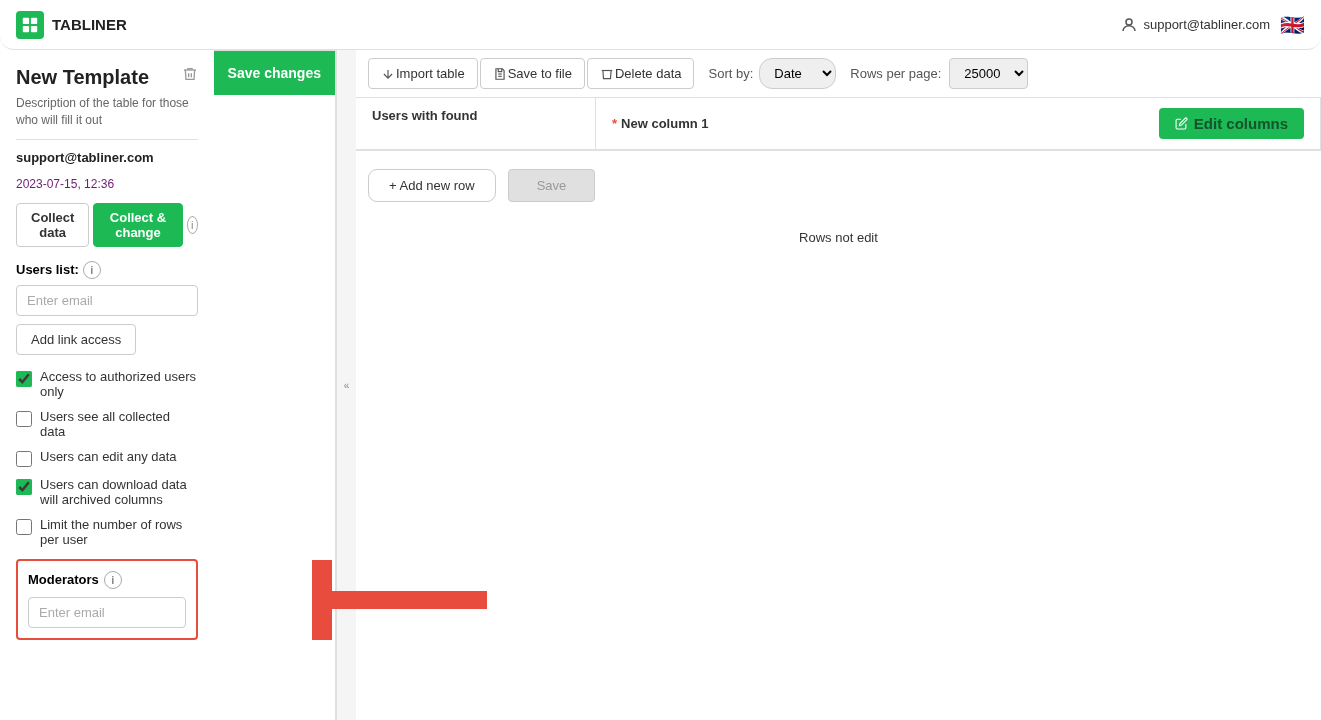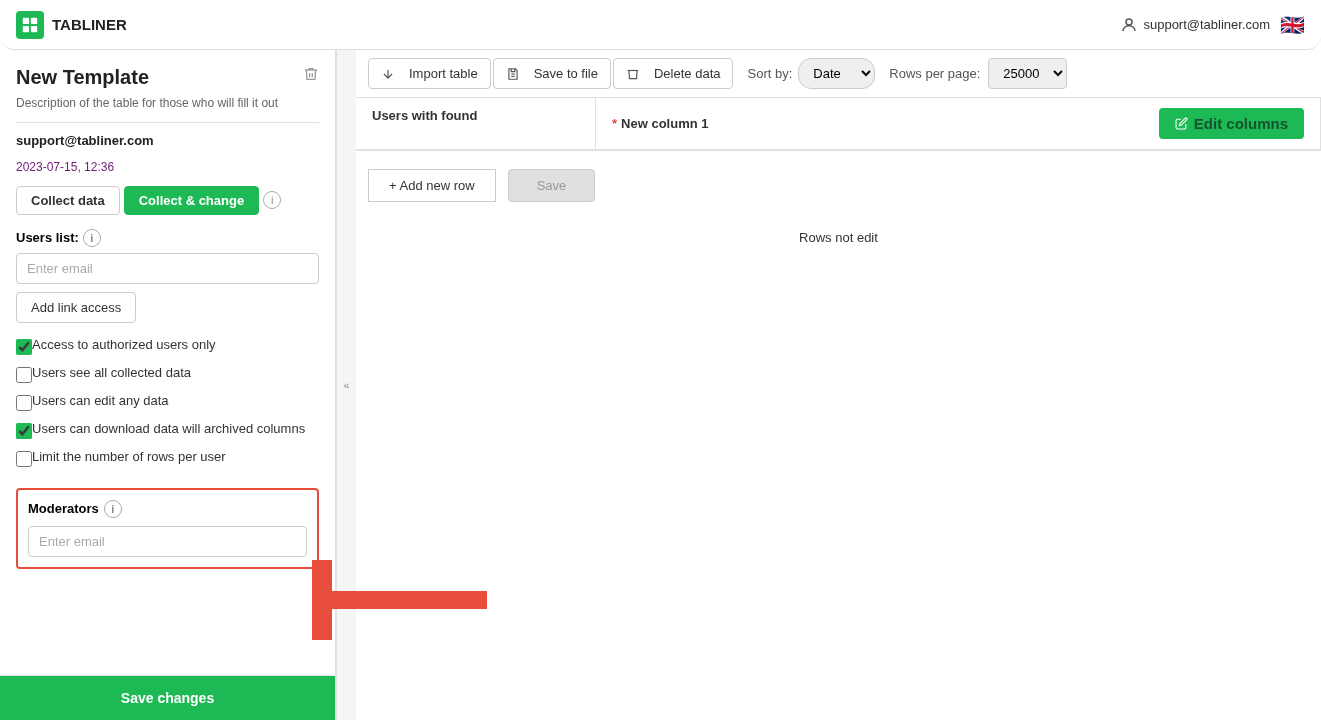--- a/index.html
+++ b/index.html
@@ -12,69 +12,69 @@
     .logo-icon svg { width: 18px; height: 18px; fill: white; }
     .topbar-title { font-weight: 700; font-size: 15px; color: #222; }
     .topbar-right { display: flex; align-items: center; gap: 10px; }
     .user-email { font-size: 13px; color: #333; display: flex; align-items: center; gap: 5px; }
     .flag { font-size: 20px; }
 
     
     .main-layout { display: flex; flex: 1; overflow: hidden; }
 
     
-    .sidebar { width: 336px; min-width: 336px; border-right: 1px solid #e0e0e0; display: flex; flex-direction: column; overflow-y: auto; background: #fff; padding: 0 0 0 0; }
+    .sidebar { width: 336px; min-width: 336px; border-right: 1px solid #e0e0e0; display: flex; flex-direction: row; overflow-y: auto; background: #fff; padding: 0 0 0 0; }
     .sidebar-inner { padding: 16px; flex: 1; }
     .template-header { display: flex; align-items: flex-start; justify-content: space-between; margin-bottom: 6px; }
     .template-title { font-size: 20px; font-weight: 700; color: #222; }
     .delete-icon { color: #999; cursor: pointer; font-size: 16px; }
     .template-desc { font-size: 12px; color: #666; margin-bottom: 10px; line-height: 1.4; }
     .divider { height: 1px; background: #e0e0e0; margin: 10px 0; }
     .user-info-email { font-size: 13px; font-weight: 600; color: #222; }
     .user-info-date { font-size: 12px; color: #701a75; margin-top: 12px; }
     .tabs-row { display: flex; gap: 4px; margin-top: 12px; align-items: center; }
     .tab-btn { padding: 6px 14px; border-radius: 4px; font-size: 13px; font-weight: 600; cursor: pointer; border: none; }
     .tab-btn.inactive { background: #fff; border: 1px solid #ccc; color: #333; }
     .tab-btn.active { background: #1db954; color: #fff; border: 1px solid #1db954; }
     .info-icon { width: 18px; height: 18px; border-radius: 50%; border: 1px solid #aaa; display: flex; align-items: center; justify-content: center; font-size: 11px; color: #888; cursor: pointer; }
 
     .users-list-label { font-weight: 600; font-size: 13px; margin-top: 14px; margin-bottom: 6px; display: flex; align-items: center; gap: 4px; }
     .email-input { width: 100%; padding: 7px 10px; border: 1px solid #ccc; border-radius: 4px; font-size: 13px; color: #333; outline: none; }
     .email-input::placeholder { color: #aaa; }
     .add-link-btn { margin-top: 8px; padding: 7px 14px; background: #fff; border: 1px solid #ccc; border-radius: 4px; font-size: 13px; cursor: pointer; color: #333; }
 
     .checkboxes { margin-top: 14px; display: flex; flex-direction: column; gap: 10px; }
-    .checkbox-row { display: flex; align-items: flex-start; font-size: 13px; color: #333; }
+    .checkbox-row { display: flex; align-items: flex-start; gap: 8px; font-size: 13px; color: #333; }
     .checkbox-row input[type=checkbox] { margin-top: 2px; width: 16px; height: 16px; accent-color: #1db954; flex-shrink: 0; }
 
-    .moderators-section { margin-top: 21px; border: 2px solid #e74c3c; border-radius: 4px; padding: 10px; }
+    .moderators-section { margin-top: 12px; border: 2px solid #e74c3c; border-radius: 4px; padding: 10px; }
     .moderators-label { font-weight: 600; font-size: 13px; display: flex; align-items: center; gap: 5px; margin-bottom: 8px; }
 
     .save-changes-btn { display: block; width: calc(100% - 0px); padding: 14px; background: #1db954; color: #fff; font-size: 14px; font-weight: 700; border: none; cursor: pointer; text-align: center; margin-top: auto; }
 
     
     .collapse-handle { width: 20px; background: #f5f5f5; display: flex; align-items: center; justify-content: center; cursor: pointer; border-left: 1px solid #e0e0e0; font-size: 10px; color: #888; }
 
     
     .content { flex: 1; display: flex; flex-direction: column; overflow: hidden; }
     .content-toolbar { display: flex; align-items: center; gap: 2px; padding: 8px 12px; border-bottom: 1px solid #e0e0e0; background: #fff; }
-    .toolbar-btn { display: flex; align-items: center; gap: 14px; padding: 7px 12px; background: #fff; border: 1px solid #ccc; border-radius: 4px; font-size: 13px; cursor: pointer; color: #333; }
+    .toolbar-btn { display: flex; align-items: center; gap: 1px; padding: 7px 12px; background: #fff; border: 1px solid #ccc; border-radius: 4px; font-size: 13px; cursor: pointer; color: #333; }
     .sort-label { margin-left: 12px; font-size: 13px; color: #555; }
     .sort-select { padding: 6px 10px; border: 1px solid #ccc; border-radius: 13px; font-size: 13px; margin-left: 4px; }
     .rows-label { margin-left: 12px; font-size: 13px; color: #555; }
     .rows-select { padding: 6px 10px; border: 1px solid #ccc; border-radius: 4px; font-size: 13px; margin-left: 6px; }
 
     .table-header { display: flex; border-bottom: 2px solid #e0e0e0; background: #fff; }
     .th { padding: 10px 16px; font-size: 13px; font-weight: 600; color: #333; border-right: 1px solid #e0e0e0; }
     .th-users { width: 240px; }
     .th-newcol { flex: 1; display: flex; align-items: center; gap: 4px; }
     .required-star { color: #e74c3c; font-weight: 700; }
     .edit-cols-btn { margin-left: auto; background: #1db954; color: #14532d; border: none; border-radius: 4px; padding: 7px 16px; font-size: 15px; font-weight: 600; cursor: pointer; display: flex; align-items: center; gap: 6px; }
     .rows-not-found { font-size: 13px; color: #333; text-align: center; padding: 20px; }
-    .add-row-btn { padding: 8px 20px; border: 1px solid #ccc; border-radius: 0; font-size: 13px; cursor: pointer; background: #fff; color: #333; display: flex; align-items: center; gap: 5px; }
+    .add-row-btn { padding: 8px 20px; border: 1px solid #ccc; border-radius: 9px; font-size: 13px; cursor: pointer; background: #fff; color: #333; display: flex; align-items: center; gap: 5px; }
     .save-table-btn { padding: 8px 28px; border: 1px solid #ccc; border-radius: 4px; font-size: 13px; cursor: pointer; background: #e0e0e0; color: #999; }
 
     
     .red-arrow { position: absolute; left: 312px; top: 560px; z-index: 10; pointer-events: none; }
 
     .sidebar-footer { background: #fff; border-top: 1px solid #e0e0e0; padding: 0; }
   </style>
 </head>
 <body>
 

